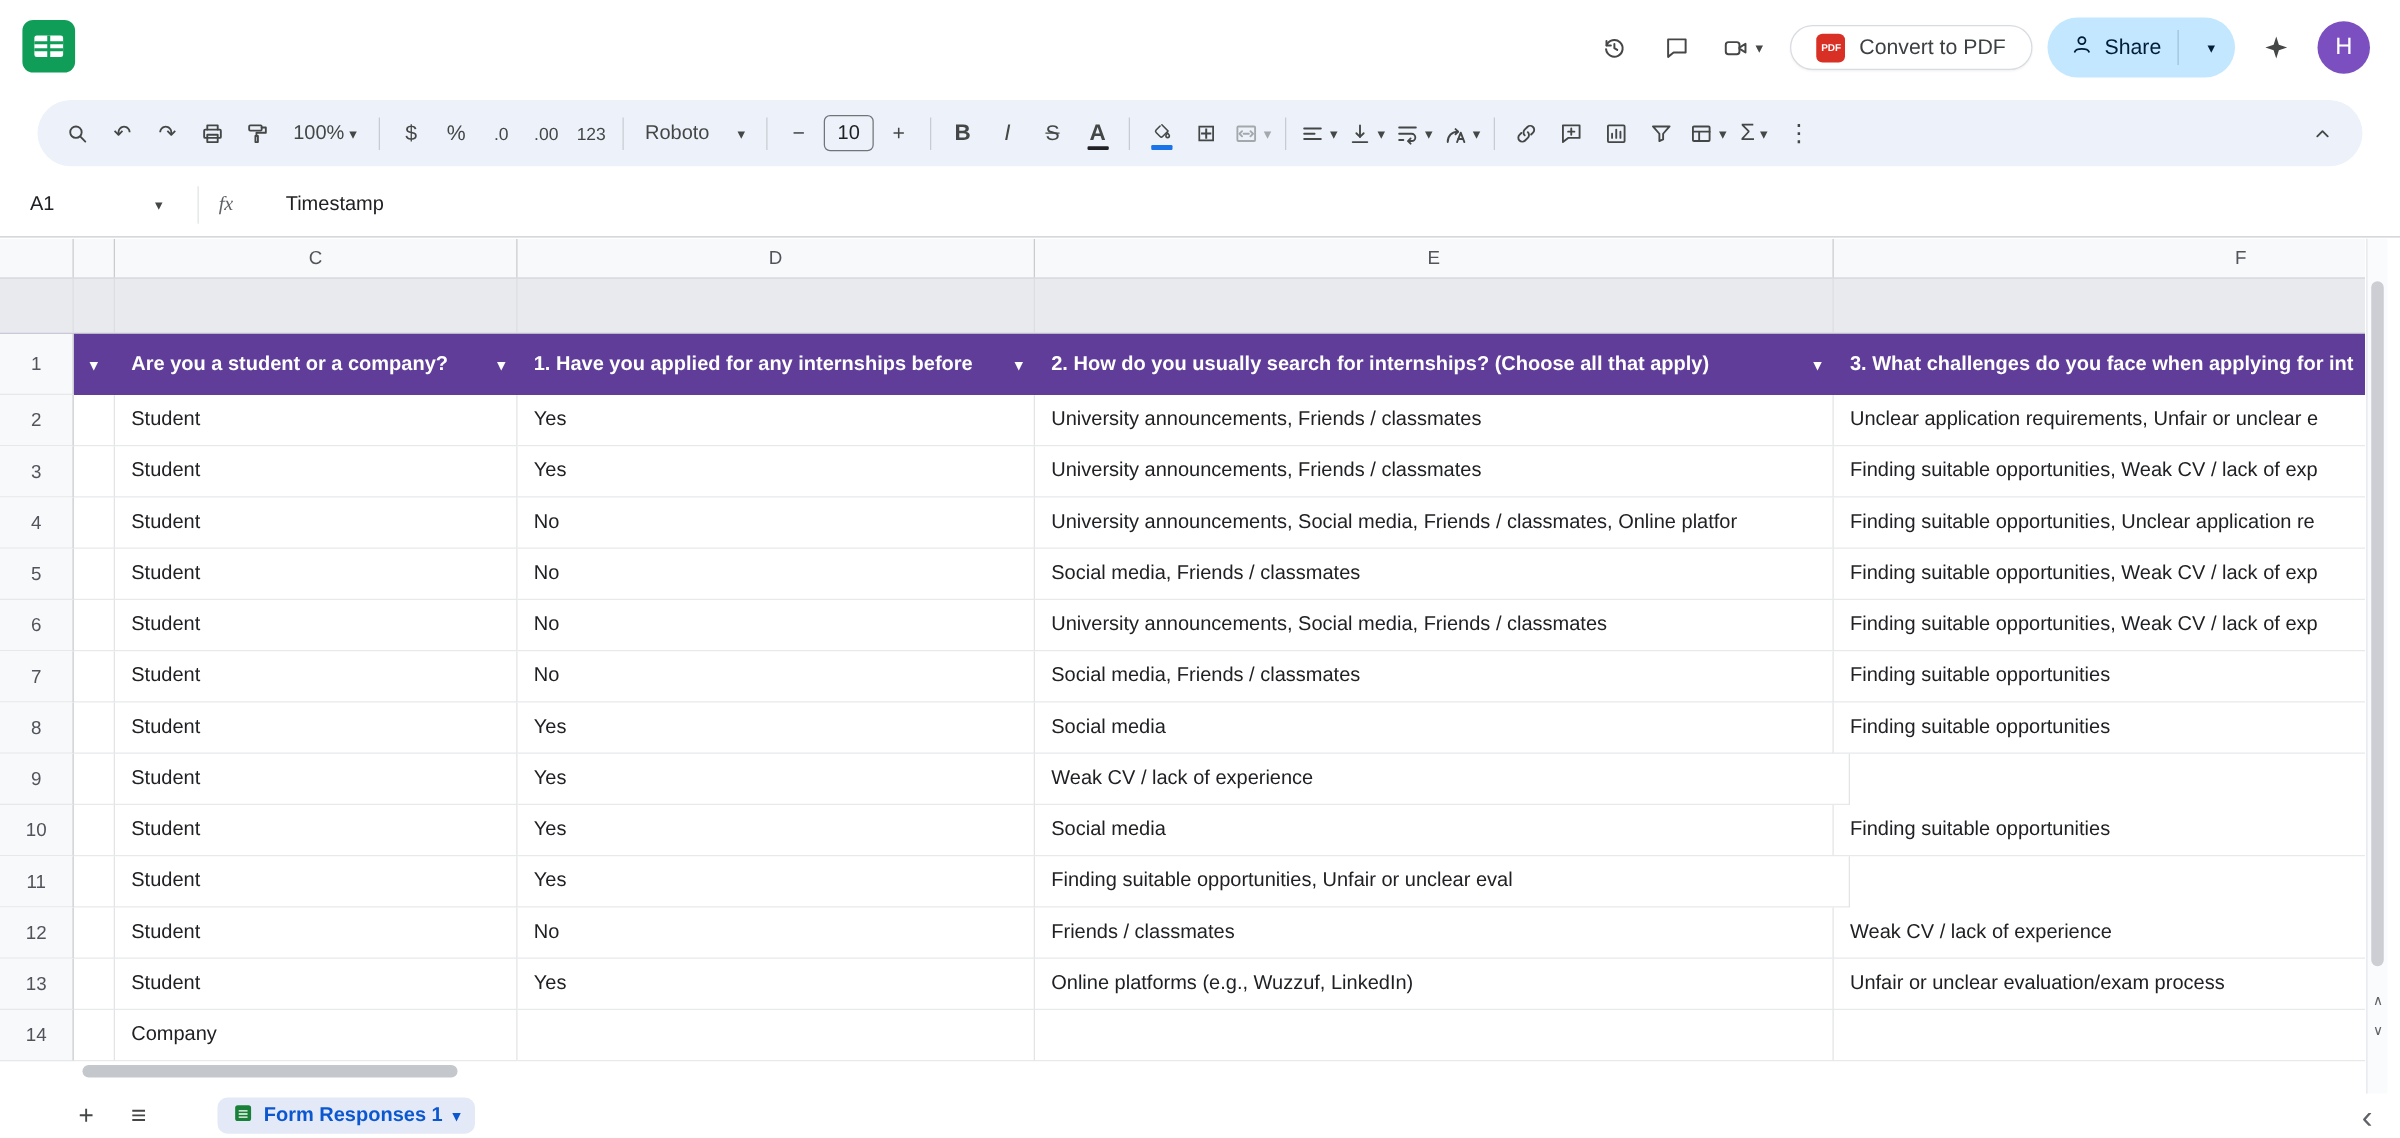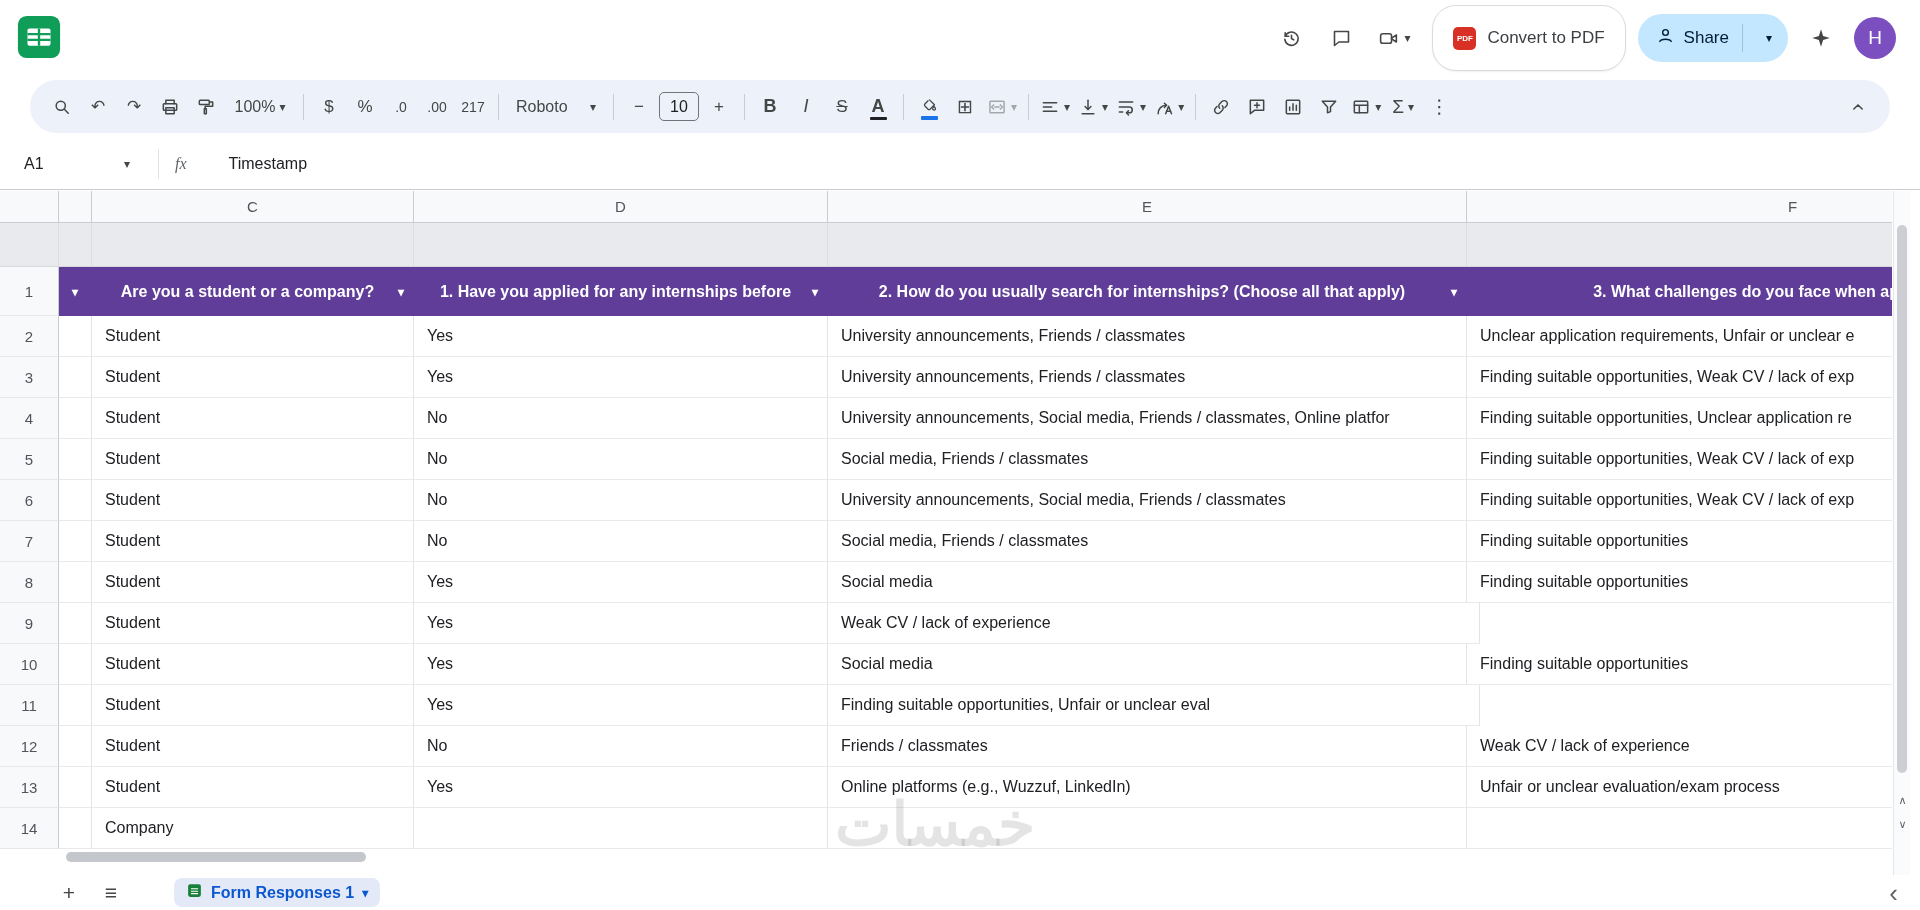--- a/index.html
+++ b/index.html
@@ -15,21 +15,21 @@
   .trow { display:flex; align-items:center; gap:15px; height:32px; }
   .doc-title { font-size:22px; font-weight:500; color:#1f1f1f; }
   .t-ic { color:#444746; font-size:19px; display:flex; align-items:center; }
   .t-ic .sv { width:19px; height:19px; stroke-width:1.6; }
   .menurow { display:flex; }
   .menu-item { font-size:17px; padding:2px 10px; border-radius:6px; color:#202124; }
   .top-right { margin-left:auto; display:flex; align-items:center; gap:4px; padding-right:24px; }
   .icon-btn { width:46px; height:46px; border-radius:50%; display:flex; align-items:center; justify-content:center; }
   .icon-btn.wide { width:auto; padding:0 10px; gap:5px; border-radius:23px; }
   .car { font-size:12px; color:#444746; line-height:1; }
-  .pdf-pill { height:66px; border:1px solid #d8dce1; border-radius:24px; background:#fff; display:flex; align-items:center; gap:11px; padding:16px 20px; margin:0 8px; font-size:17px; font-weight:500; color:#3c4043; box-shadow:0 1px 2px rgba(0,0,0,.06); }
+  .pdf-pill { height:36px; border:1px solid #d8dce1; border-radius:24px; background:#fff; display:flex; align-items:center; gap:11px; padding:16px 20px; margin:0 8px; font-size:17px; font-weight:500; color:#3c4043; box-shadow:0 1px 2px rgba(0,0,0,.06); }
   .pdfic { width:23px; height:23px; border-radius:5px; background:#d93025; color:#fff; display:flex; align-items:center; justify-content:center; font-size:8px; font-weight:700; }
   .share-pill { height:48px; background:#c2e7ff; border-radius:24px; display:flex; align-items:center; padding:0 6px 0 18px; margin-right:6px; color:#001d35; font-size:17px; font-weight:500; gap:9px; }
   .share-pill .sv { stroke:#001d35; width:19px; height:19px; }
   .share-sep { width:1px; height:28px; background:rgba(0,29,53,.18); margin:0 4px; }
   .share-car { padding:0 10px; font-size:12px; color:#001d35; }
   .avatar { width:42px; height:42px; border-radius:50%; background:#7b4fc0; color:#fff; font-size:19px; font-weight:500; display:flex; align-items:center; justify-content:center; margin-left:6px; }
 
   
   .toolbar { position:absolute; top:80px; left:30px; width:1860px; height:53px; background:#edf2fa; border-radius:27px; display:flex; align-items:center; padding:0 14px; }
   .tb { min-width:36px; height:38px; border-radius:6px; display:flex; align-items:center; justify-content:center; color:#444746; font-size:17px; gap:4px; padding:0 4px; flex-shrink:0; }
@@ -59,21 +59,21 @@
   .grid { position:absolute; top:191px; left:0; width:1892px; height:684px; overflow:hidden; background:#fff; }
   .gutw { width:59px; } .wB { width:33px; } .wC { width:322px; } .wD { width:414px; } .wE { width:639px; } .wF { width:652px; }
   .colhead { display:flex; height:32px; background:#f8f9fa; border-bottom:1px solid #c9ccd1; }
   .colhead > div { flex-shrink:0; border-right:1px solid #c9ccd1; height:100%; display:flex; align-items:center; justify-content:center; color:#51555b; font-size:15px; }
   .grayband { display:flex; height:44px; background:#e8eaed; border-bottom:1px solid #d6d8db; }
   .grayband > div { flex-shrink:0; height:100%; border-right:1px solid #dcdee1; }
   .prow { display:flex; height:49px; background:#5f3d99; }
   .prow > div { flex-shrink:0; height:100%; }
   .gut { width:59px; background:#f8f9fa; border-right:1px solid #c9ccd1; border-bottom:1px solid #e7e8ea; display:flex; align-items:center; justify-content:center; color:#51555b; font-size:15px; }
   .ph { display:flex; align-items:center; color:#fff; font-weight:700; font-size:16px; padding:0 10px 0 13px; gap:8px; }
-  .pht { flex:1; white-space:nowrap; overflow:hidden;text-align:center; }
+  .pht { flex:1; white-space:nowrap; overflow:hidden; }
   .car.w { color:#fff; flex-shrink:0; }
   .drow { display:flex; height:41px; background:#fff; }
   .drow > div { flex-shrink:0; height:100%; }
   .cell { border-right:1px solid #e3e4e6; border-bottom:1px solid #e8e9eb; display:flex; align-items:center; padding:0 10px 0 13px; font-size:16px; white-space:nowrap; overflow:hidden; }
   .wm { position:absolute; top:598px; left:835px; font-size:60px; font-weight:700; color:rgba(90,90,90,.16); direction:rtl; }
   .hthumb { position:absolute; top:661px; left:66px; width:300px; height:10px; border-radius:5px; background:#c4c7cc; }
 
   
   .vscroll { position:absolute; top:191px; left:1893px; width:17px; height:684px; background:#fafbfc; border-left:1px solid #e4e6e9; }
   .vthumb { position:absolute; top:34px; left:3px; width:10px; height:548px; border-radius:5px; background:#ccced3; }
@@ -170,21 +170,21 @@
     </div>
   <div class="tb zoom">
       <span>100%</span>
       <span class="car">▾</span>
     </div>
   <div class="sep"></div>
   <div class="tb">$</div>
   <div class="tb">%</div>
   <div class="tb small">.0</div>
   <div class="tb small">.00</div>
-  <div class="tb small">217</div>
+  <div class="tb small">123</div>
   <div class="sep"></div>
   <div class="tb fontsel">
       <span>Roboto</span>
       <span class="car">▾</span>
     </div>
   <div class="sep"></div>
   <div class="tb">−</div>
   <div class="sizebox">10</div>
   <div class="tb">+</div>
   <div class="sep"></div>
@@ -447,21 +447,20 @@
   </div>
   <div class="drow">
     <div class="gut">14</div>
     <div class="cell wB"></div>
     <div class="cell wC">Company</div>
     <div class="cell wD"></div>
     <div class="cell wE"></div>
     <div class="cell wF"></div>
   </div>
 
-  <div class="wm">خمسات</div>
   <div class="hthumb"></div>
 </div>
 
 <div class="vscroll">
   <div class="vthumb"></div>
   <div class="varrow vup">∧</div>
   <div class="varrow vdn">∨</div>
 </div>
 
 <div class="sbar">

